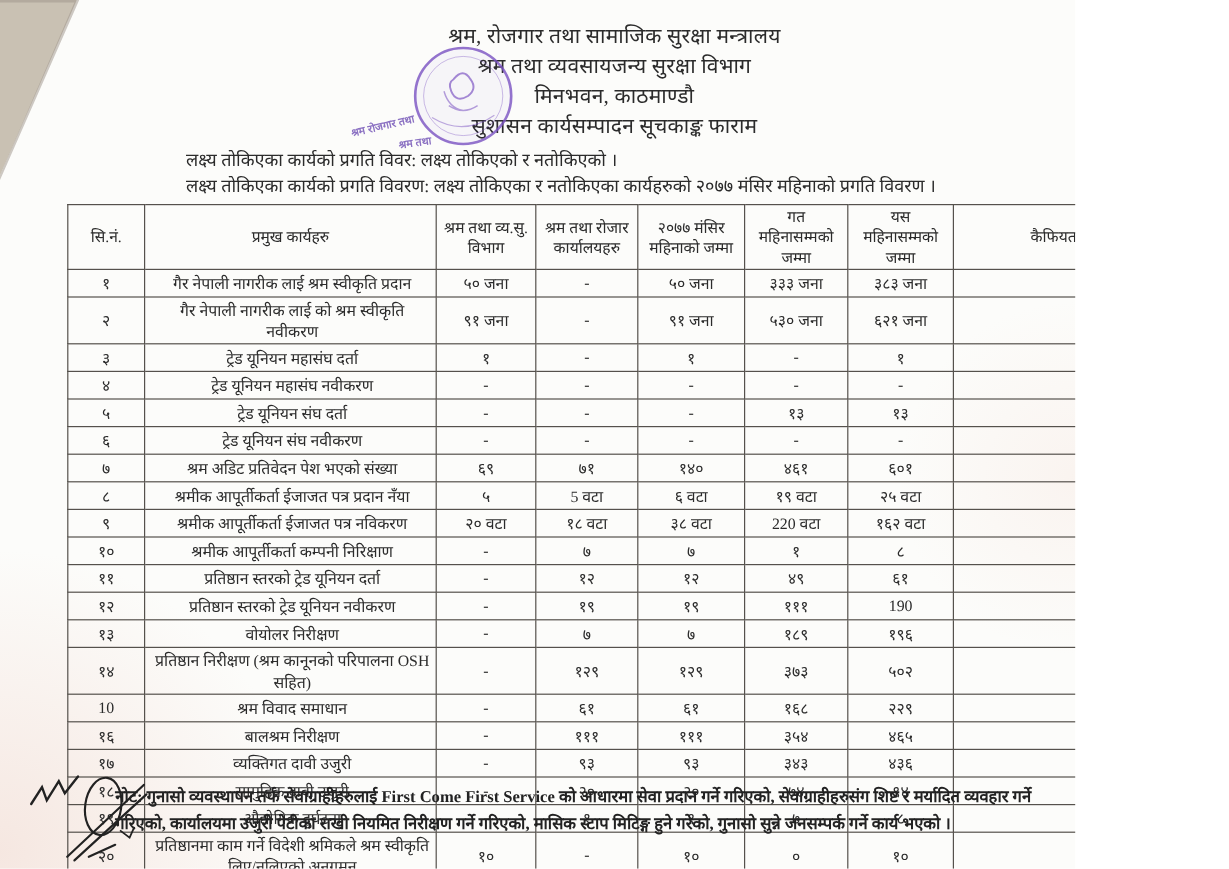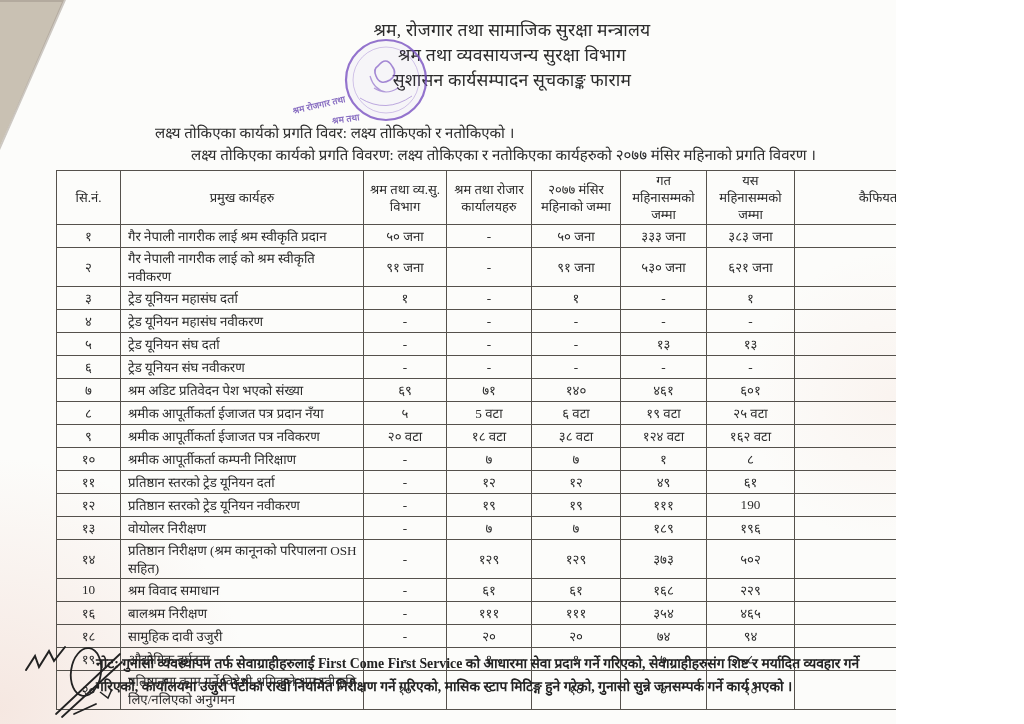--- a/index.html
+++ b/index.html
@@ -19,42 +19,42 @@
     clip-path:polygon(0 0, 64px 0, 0 146px);
   }
   .corner-fold-edge{
     position:absolute; left:0; top:0; width:70px; height:150px;
     clip-path:polygon(0 0, 66px 0, 0 150px, 0 146px, 62px 2px, 0 2px);
     background:#9d948a; opacity:.5;
   }
   .header{ position:absolute; left:0; top:18px; width:1024px; text-align:center; }
   .header div{ line-height:25px; font-size:17.5px; letter-spacing:.2px; }
   .subtitle{ position:absolute; left:155px; font-size:15px; }
-  .s1{ top:122px; } .s2{ top:144px;margin-left:36px; }
+  .s1{ top:122px; } .s2{ top:144px; }
 
   
   .stamp{ position:absolute; left:330px; top:36px; width:110px; height:96px; opacity:.8; pointer-events:none;}
   .stamp .ring-label{
     position:absolute; color:#6f4fb5; font-size:9px; font-weight:700; white-space:nowrap;
     font-family:"Liberation Sans","DejaVu Sans",sans-serif;
   }
   .rl1{ left:-38px; top:62px; transform:rotate(-13deg); }
   .rl2{ left:2px;  top:76px; transform:rotate(-8deg); }
 
   table.main{
     position:absolute; left:56px; top:170px; width:905px;
     border-collapse:collapse; table-layout:fixed;
     font-size:13px;
   }
   table.main th, table.main td{
     border:1.3px solid #55514c; padding:1px 4px; overflow:hidden;
   }
   table.main th{ font-weight:500; text-align:center; height:40px; font-size:13px; line-height:17px;}
   table.main td{ height:20px; text-align:center; font-size:13.2px;}
-  table.main td.label-cell{ text-align:left; padding-left:7px; }
+  table.main td.label-cell{ text-align:center; padding-left:7px; }
   col.c1{width:64px;} col.c2{width:243px;} col.c3{width:83px;} col.c4{width:85px;}
   col.c5{width:89px;} col.c6{width:86px;} col.c7{width:88px;} col.c8{width:167px;}
 
   .note{
     position:absolute; left:96px; top:652px; width:840px;
     font-size:13.8px; line-height:23px; font-weight:600; color:#222;
   }
   .note .latin{ font-weight:700; font-family:"Liberation Serif",serif; }
 
   .sig{ position:absolute; pointer-events:none; }
@@ -71,20 +71,21 @@
 <body>
 
 <div class="page">
 
   <div class="corner-fold"></div>
   <div class="corner-fold-edge"></div>
 
   <div class="header">
     <div>श्रम, रोजगार तथा सामाजिक सुरक्षा मन्त्रालय</div>
     <div>श्रम तथा व्यवसायजन्य सुरक्षा विभाग</div>
+    <div>मिनभवन, काठमाण्डौ</div>
     <div>सुशासन कार्यसम्पादन सूचकाङ्क फाराम</div>
   </div>
 
   <div class="stamp">
     <svg width="110" height="96" viewBox="0 0 110 96">
       <circle cx="56" cy="44" r="40" fill="rgba(122,82,194,0.05)" stroke="#7a52c2" stroke-width="2.2"></circle>
       <circle cx="56" cy="44" r="33" fill="none" stroke="#7a52c2" stroke-width="0.8" opacity="0.5"></circle>
       <path d="M48 30 q8 -10 14 0 q6 8 -2 14 q-10 6 -14 -4 q-3 -7 2 -10 Z" fill="none" stroke="#7a52c2" stroke-width="1.6" opacity="0.85"></path>
       <path d="M44 52 q12 8 24 0 M40 40 q4 14 16 16" fill="none" stroke="#7a52c2" stroke-width="1.2" opacity="0.7"></path>
       <path d="M30 62 q26 16 52 -2" fill="none" stroke="#7a52c2" stroke-width="1" opacity="0.6"></path>
@@ -199,21 +200,21 @@
           <td class="num-cell">१९ वटा</td>
           <td class="num-cell">२५ वटा</td>
           <td class="num-cell"></td>
         </tr>
         <tr>
           <td class="num-cell">९</td>
           <td class="label-cell">श्रमीक आपूर्तीकर्ता ईजाजत पत्र नविकरण</td>
           <td class="num-cell">२० वटा</td>
           <td class="num-cell">१८ वटा</td>
           <td class="num-cell">३८ वटा</td>
-          <td class="num-cell">१२४ वटा</td>
+          <td class="num-cell">220 वटा</td>
           <td class="num-cell">१६२ वटा</td>
           <td class="num-cell"></td>
         </tr>
         <tr>
           <td class="num-cell">१०</td>
           <td class="label-cell">श्रमीक आपूर्तीकर्ता कम्पनी निरिक्षाण</td>
           <td class="num-cell">-</td>
           <td class="num-cell">७</td>
           <td class="num-cell">७</td>
           <td class="num-cell">१</td>
@@ -271,20 +272,30 @@
           <td class="num-cell"></td>
         </tr>
         <tr>
           <td class="num-cell">१६</td>
           <td class="label-cell">बालश्रम निरीक्षण</td>
           <td class="num-cell">-</td>
           <td class="num-cell">१११</td>
           <td class="num-cell">१११</td>
           <td class="num-cell">३५४</td>
           <td class="num-cell">४६५</td>
+          <td class="num-cell"></td>
+        </tr>
+        <tr>
+          <td class="num-cell">१७</td>
+          <td class="label-cell">व्यक्तिगत दावी उजुरी</td>
+          <td class="num-cell">-</td>
+          <td class="num-cell">९३</td>
+          <td class="num-cell">९३</td>
+          <td class="num-cell">३४३</td>
+          <td class="num-cell">४३६</td>
           <td class="num-cell"></td>
         </tr>
         <tr>
           <td class="num-cell">१८</td>
           <td class="label-cell">सामुहिक दावी उजुरी</td>
           <td class="num-cell">-</td>
           <td class="num-cell">२०</td>
           <td class="num-cell">२०</td>
           <td class="num-cell">७४</td>
           <td class="num-cell">९४</td>

